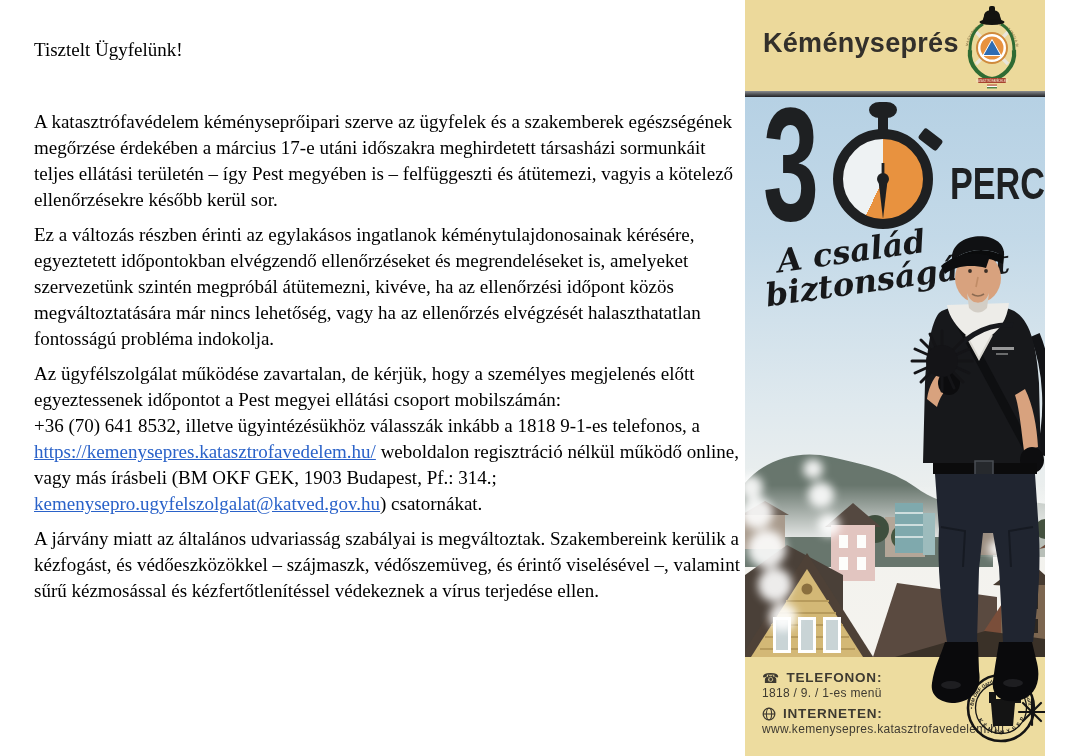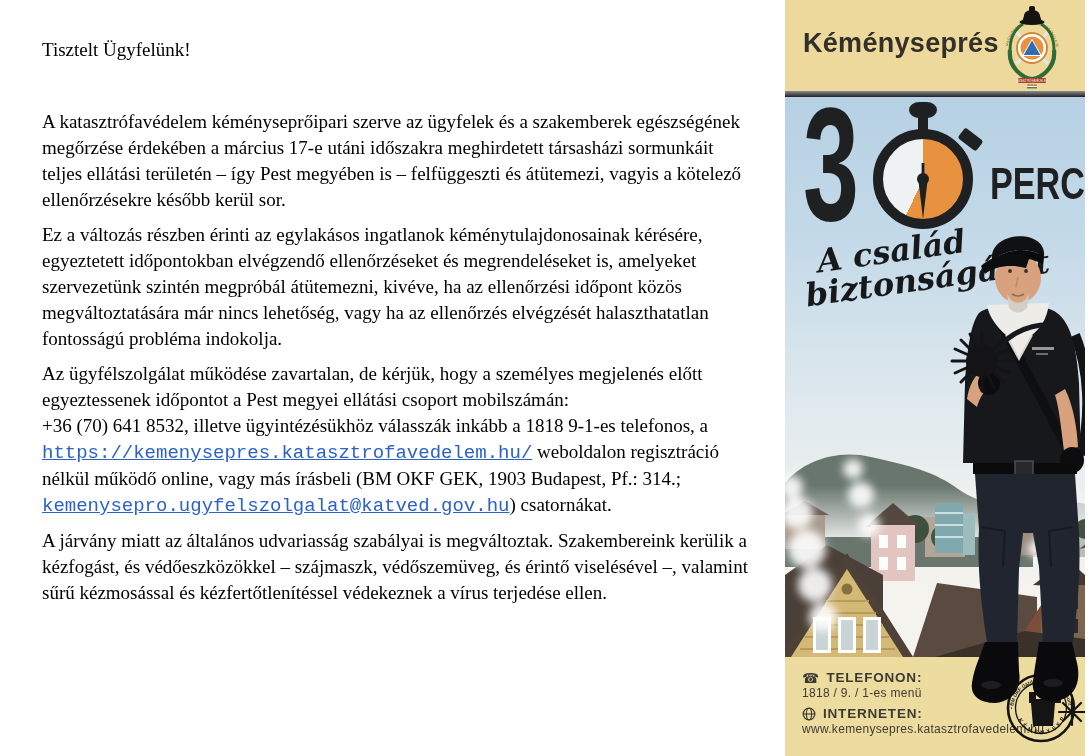--- a/index.html
+++ b/index.html
@@ -1,26 +1,26 @@
 <!DOCTYPE html>
 <html><head>
 <meta charset="utf-8">
 <style>
   html,body{margin:0;padding:0;background:#fff;}
   body{width:1091px;height:756px;overflow:hidden;position:relative;font-family:"Liberation Serif",serif;}
 
   
   .letter{position:absolute;left:0;top:0;width:745px;height:756px;background:#fff;
           padding:37px 8px 0 30px;box-sizing:border-box;color:#000;}
-  .letter p{margin:0 0 9px 12px;width:707px;font-size:19px;line-height:26px;}
+  .letter p{margin:0 0 9px 4px;width:707px;font-size:19px;line-height:26px;}
   .letter .greeting{margin-bottom:46px;}
-  .doc-link{color:#2a62c9;text-decoration:underline;font-family:Liberation Mono, monospace;}
+  .doc-link{color:#2a62c9;text-decoration:underline;}
 
   
-  .poster{position:absolute;left:745px;top:0;width:300px;height:756px;overflow:hidden;background:#f97316;margin-left:40px;}
+  .poster{position:absolute;left:745px;top:0;width:300px;height:756px;overflow:hidden;background:#f97316;}
   .poster-header{position:relative;height:91px;background:#ecd99b;}
   .poster-title{position:absolute;left:18px;top:28px;font-family:"Liberation Sans",sans-serif;
                 font-weight:bold;font-size:27px;color:#33302b;letter-spacing:.3px;}
   .emblem{position:absolute;right:20px;top:4px;}
   .poster-bar{height:6px;background:linear-gradient(#8a8d90,#1f2125);}
 
   .poster-photo{position:relative;height:560px;
     background:linear-gradient(180deg,#b6d1e4 0%,#c3d9e8 25%,#dfe9ee 55%,#f2f2ee 78%,#f5f3ee 100%);}
   .scene,.man{position:absolute;left:0;top:0;}
   .man{z-index:3;pointer-events:none;}

